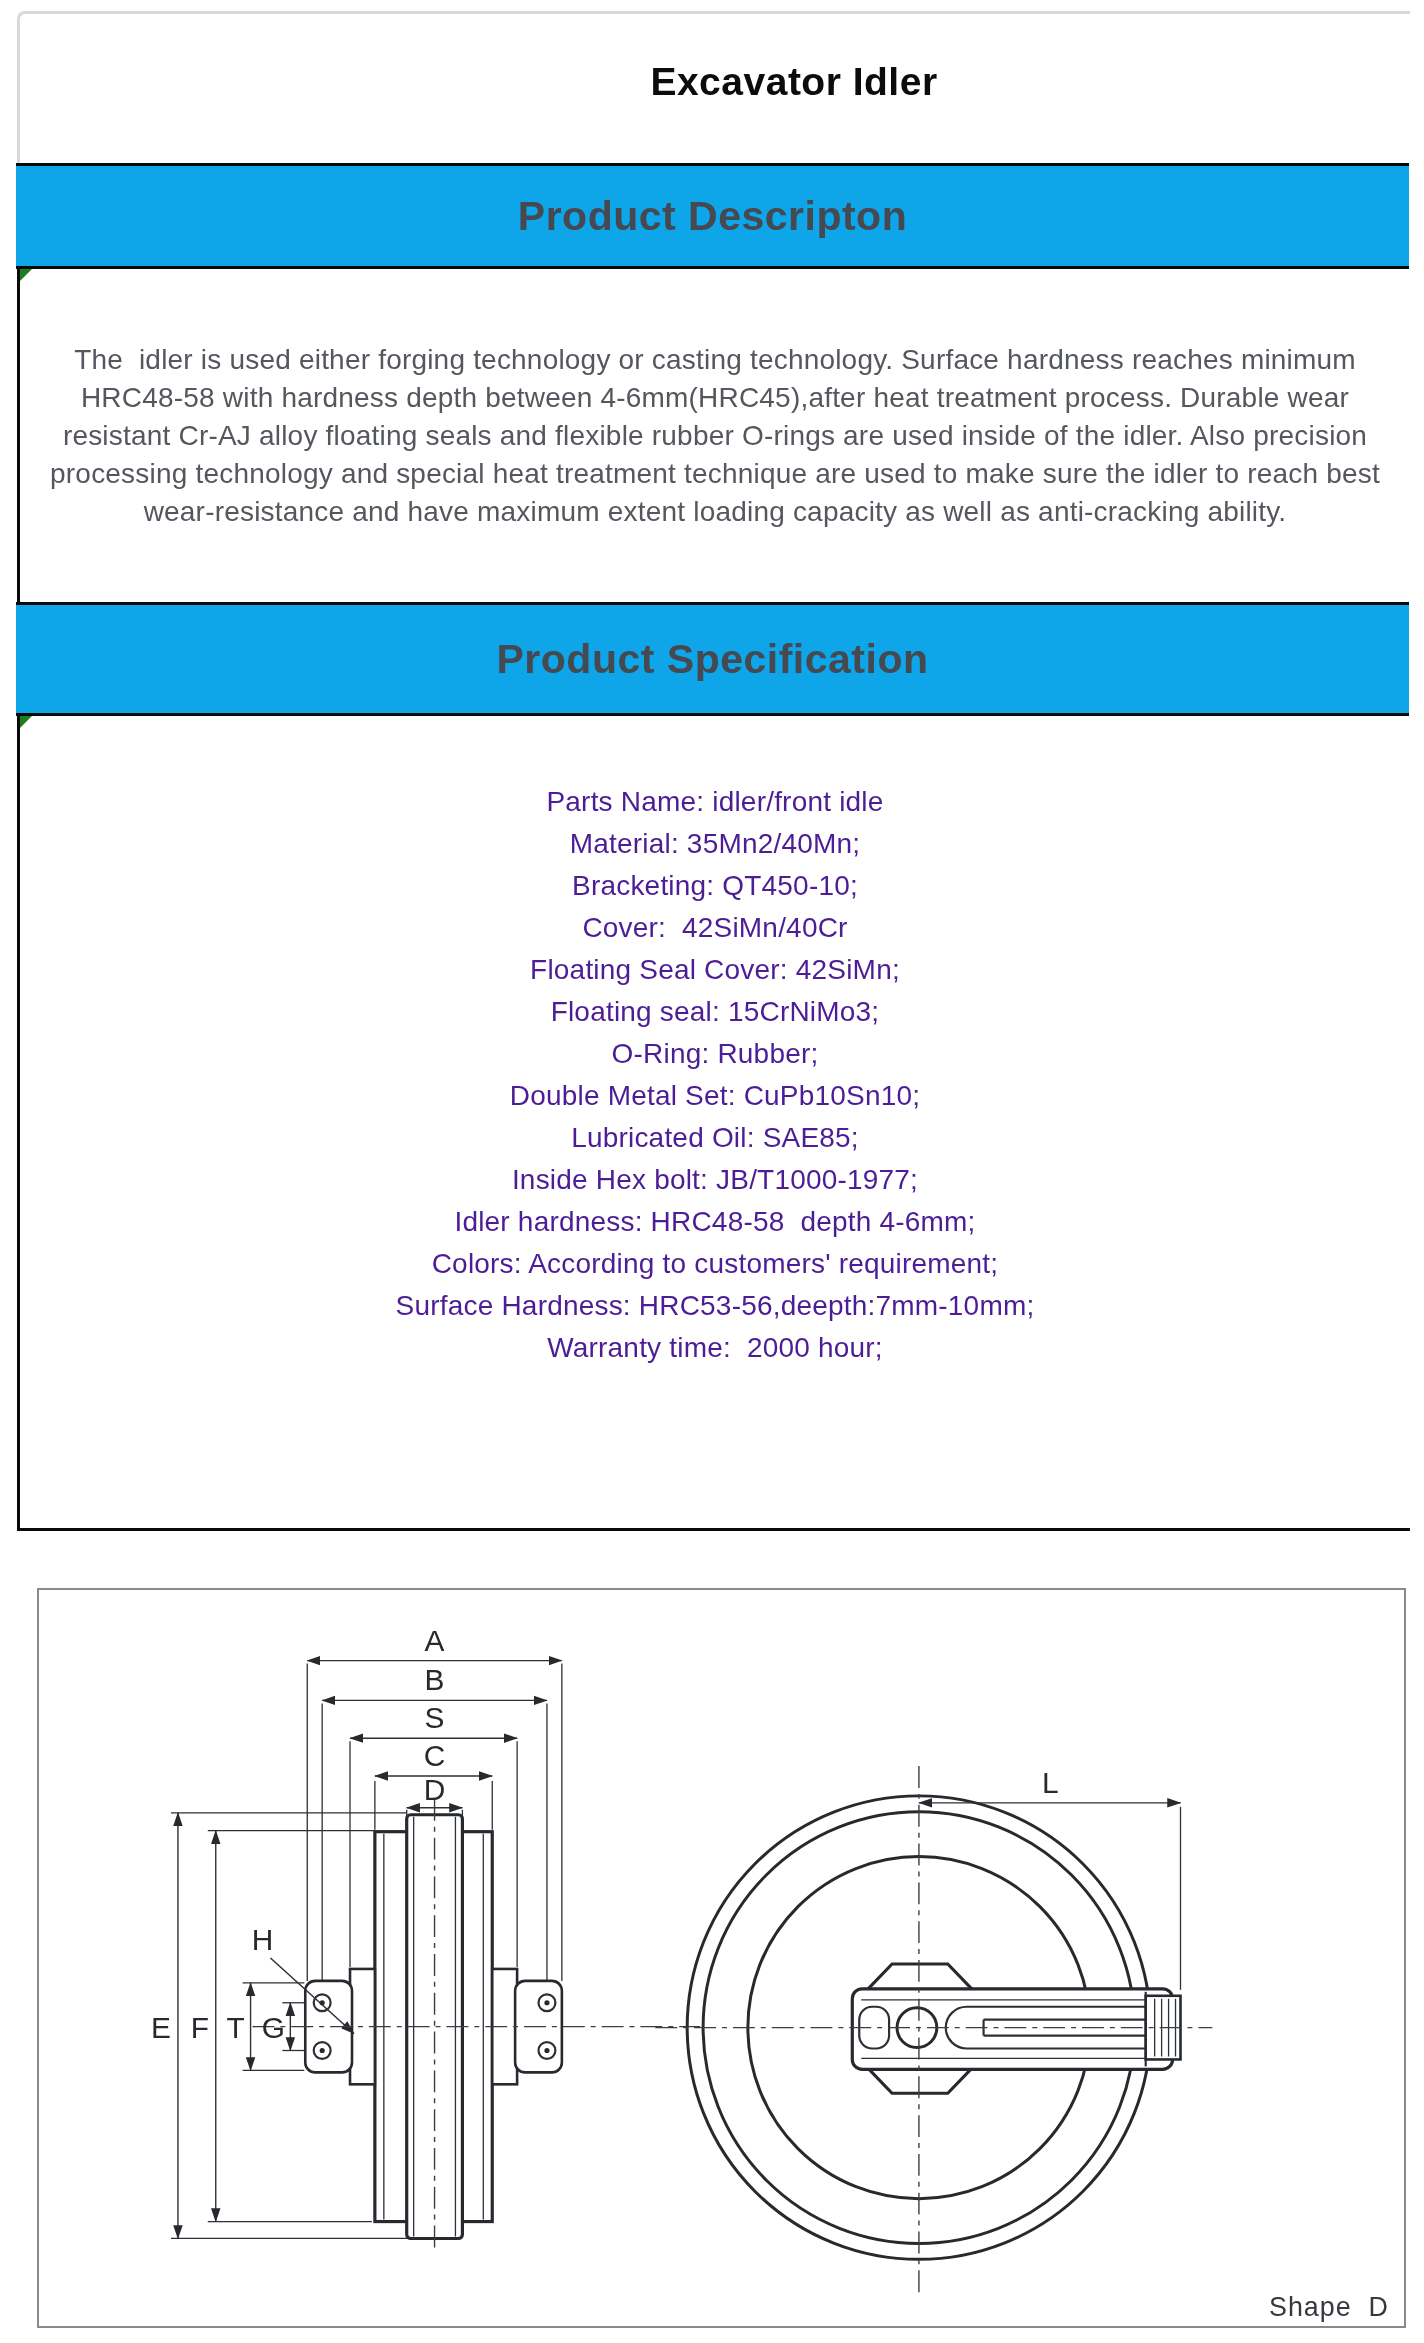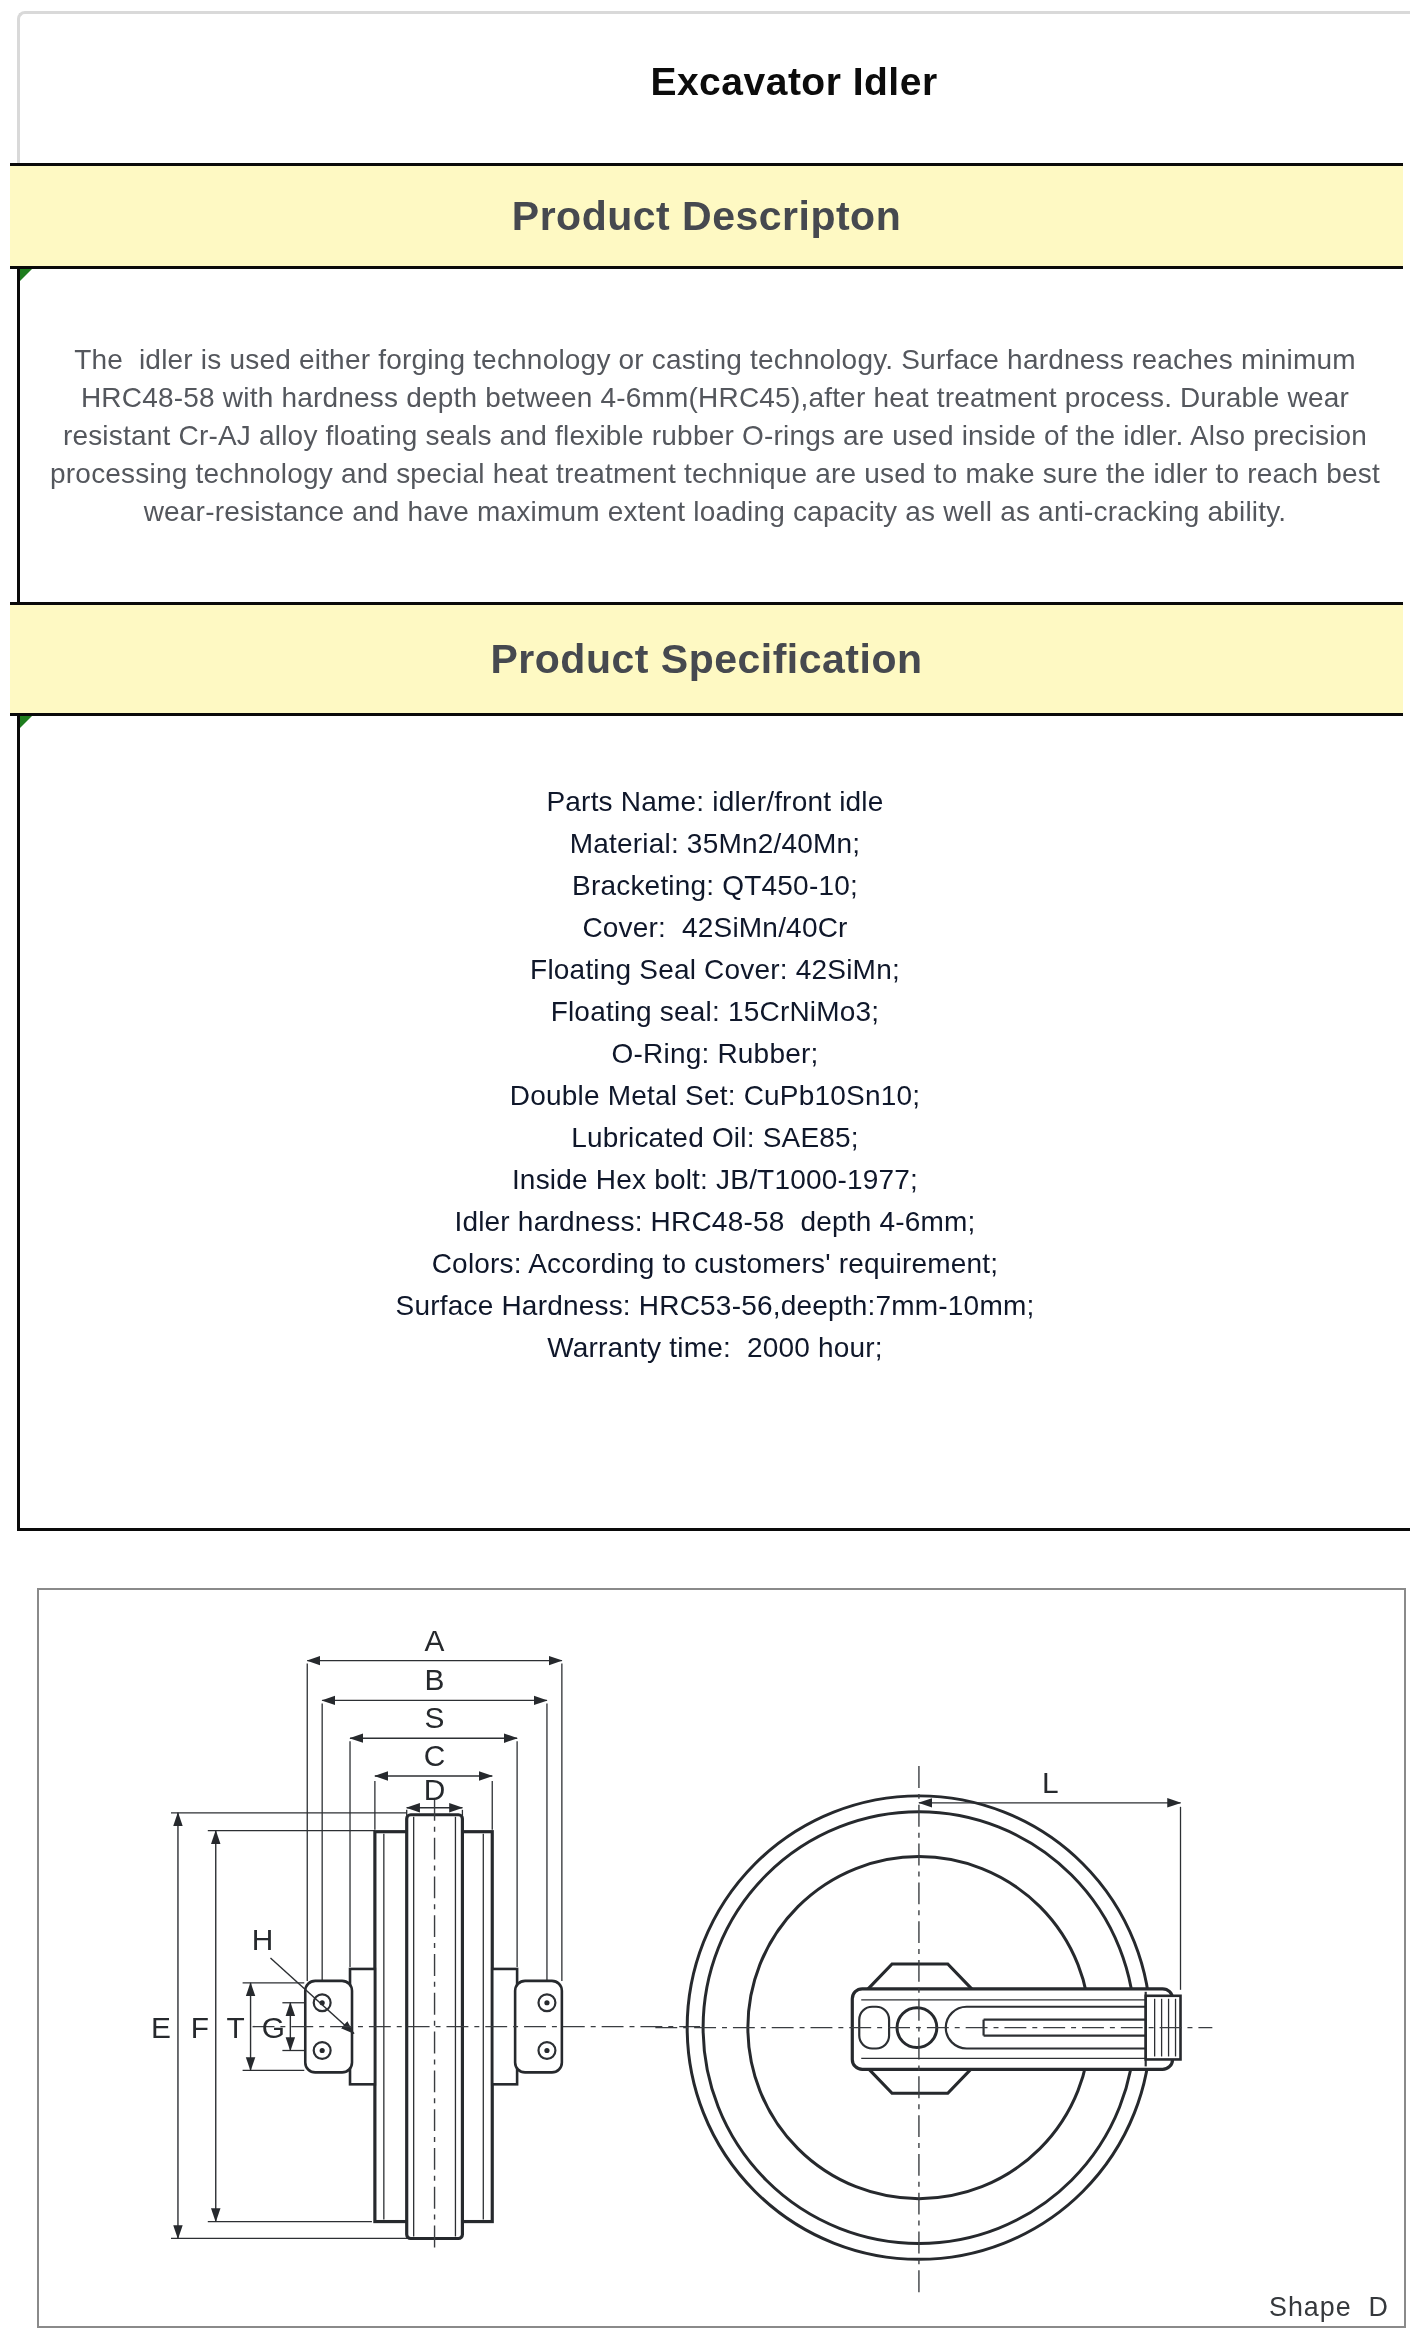--- a/index.html
+++ b/index.html
@@ -6,42 +6,42 @@
   *{box-sizing:border-box;}
   .page{position:relative;width:1424px;height:2343px;background:#ffffff;
         font-family:"Liberation Sans","DejaVu Sans",sans-serif;overflow:hidden;border-radius:28px;}
 
   .title-box{position:absolute;left:17px;top:11px;width:1393px;height:152px;
              border-top:3px solid #d9d9d9;border-left:3px solid #d9d9d9;
              border-top-left-radius:8px;background:#fff;}
   .title-box h1{margin:0;padding:46px 0 0 158px;text-align:center;
                 font-size:39px;font-weight:bold;color:#0c0c0c;letter-spacing:0.5px;}
 
-  .banner{position:absolute;left:10px;width:1393px;background:#fef9c3;
+  .banner{position:absolute;left:16px;width:1393px;background:#0ea5e9;
           border-top:3px solid #0a0a0a;border-bottom:3px solid #0a0a0a;
           display:flex;align-items:center;justify-content:center;}
   .banner .banner-label{font-size:41px;font-weight:bold;color:#46494f;letter-spacing:0.5px;}
   .banner1{top:163px;height:106px;}
   .banner2{top:602px;height:114px;}
 
   .corner-tri{position:absolute;left:17px;width:0;height:0;
               border-top:15px solid #1e7d1e;border-right:15px solid transparent;}
   .tri1{top:269px;}
   .tri2{top:716px;}
 
   .desc-section{position:absolute;left:17px;top:269px;width:1393px;height:333px;
                 border-left:3px solid #0a0a0a;display:flex;flex-direction:column;
                 justify-content:center;align-items:center;}
   .desc-section .text-line{font-size:28px;line-height:38px;color:#54575d;
                            white-space:pre;letter-spacing:0.2px;}
 
   .spec-section{position:absolute;left:17px;top:716px;width:1393px;height:815px;
                 border-left:3px solid #0a0a0a;border-bottom:3px solid #0a0a0a;
                 display:flex;flex-direction:column;align-items:center;padding-top:65px;}
-  .spec-section .text-line{font-size:28px;line-height:42px;color:#0f172a;
+  .spec-section .text-line{font-size:28px;line-height:42px;color:#4c1d95;
                            white-space:pre;letter-spacing:0.2px;}
 
   .diagram-box{position:absolute;left:37px;top:1588px;width:1369px;height:740px;
                border:2px solid #8a8a8a;background:#fff;}
   .diagram-box svg{display:block;width:100%;height:100%;}
 
   svg text{font-family:"Liberation Sans","DejaVu Sans",sans-serif;fill:#26292d;white-space:pre;}
   .dlabel{font-size:30px;text-anchor:middle;}
   .caption{font-size:27px;letter-spacing:1px;fill:#35383c;}
   .thin{stroke:#2c2f33;stroke-width:1.3;fill:none;}

